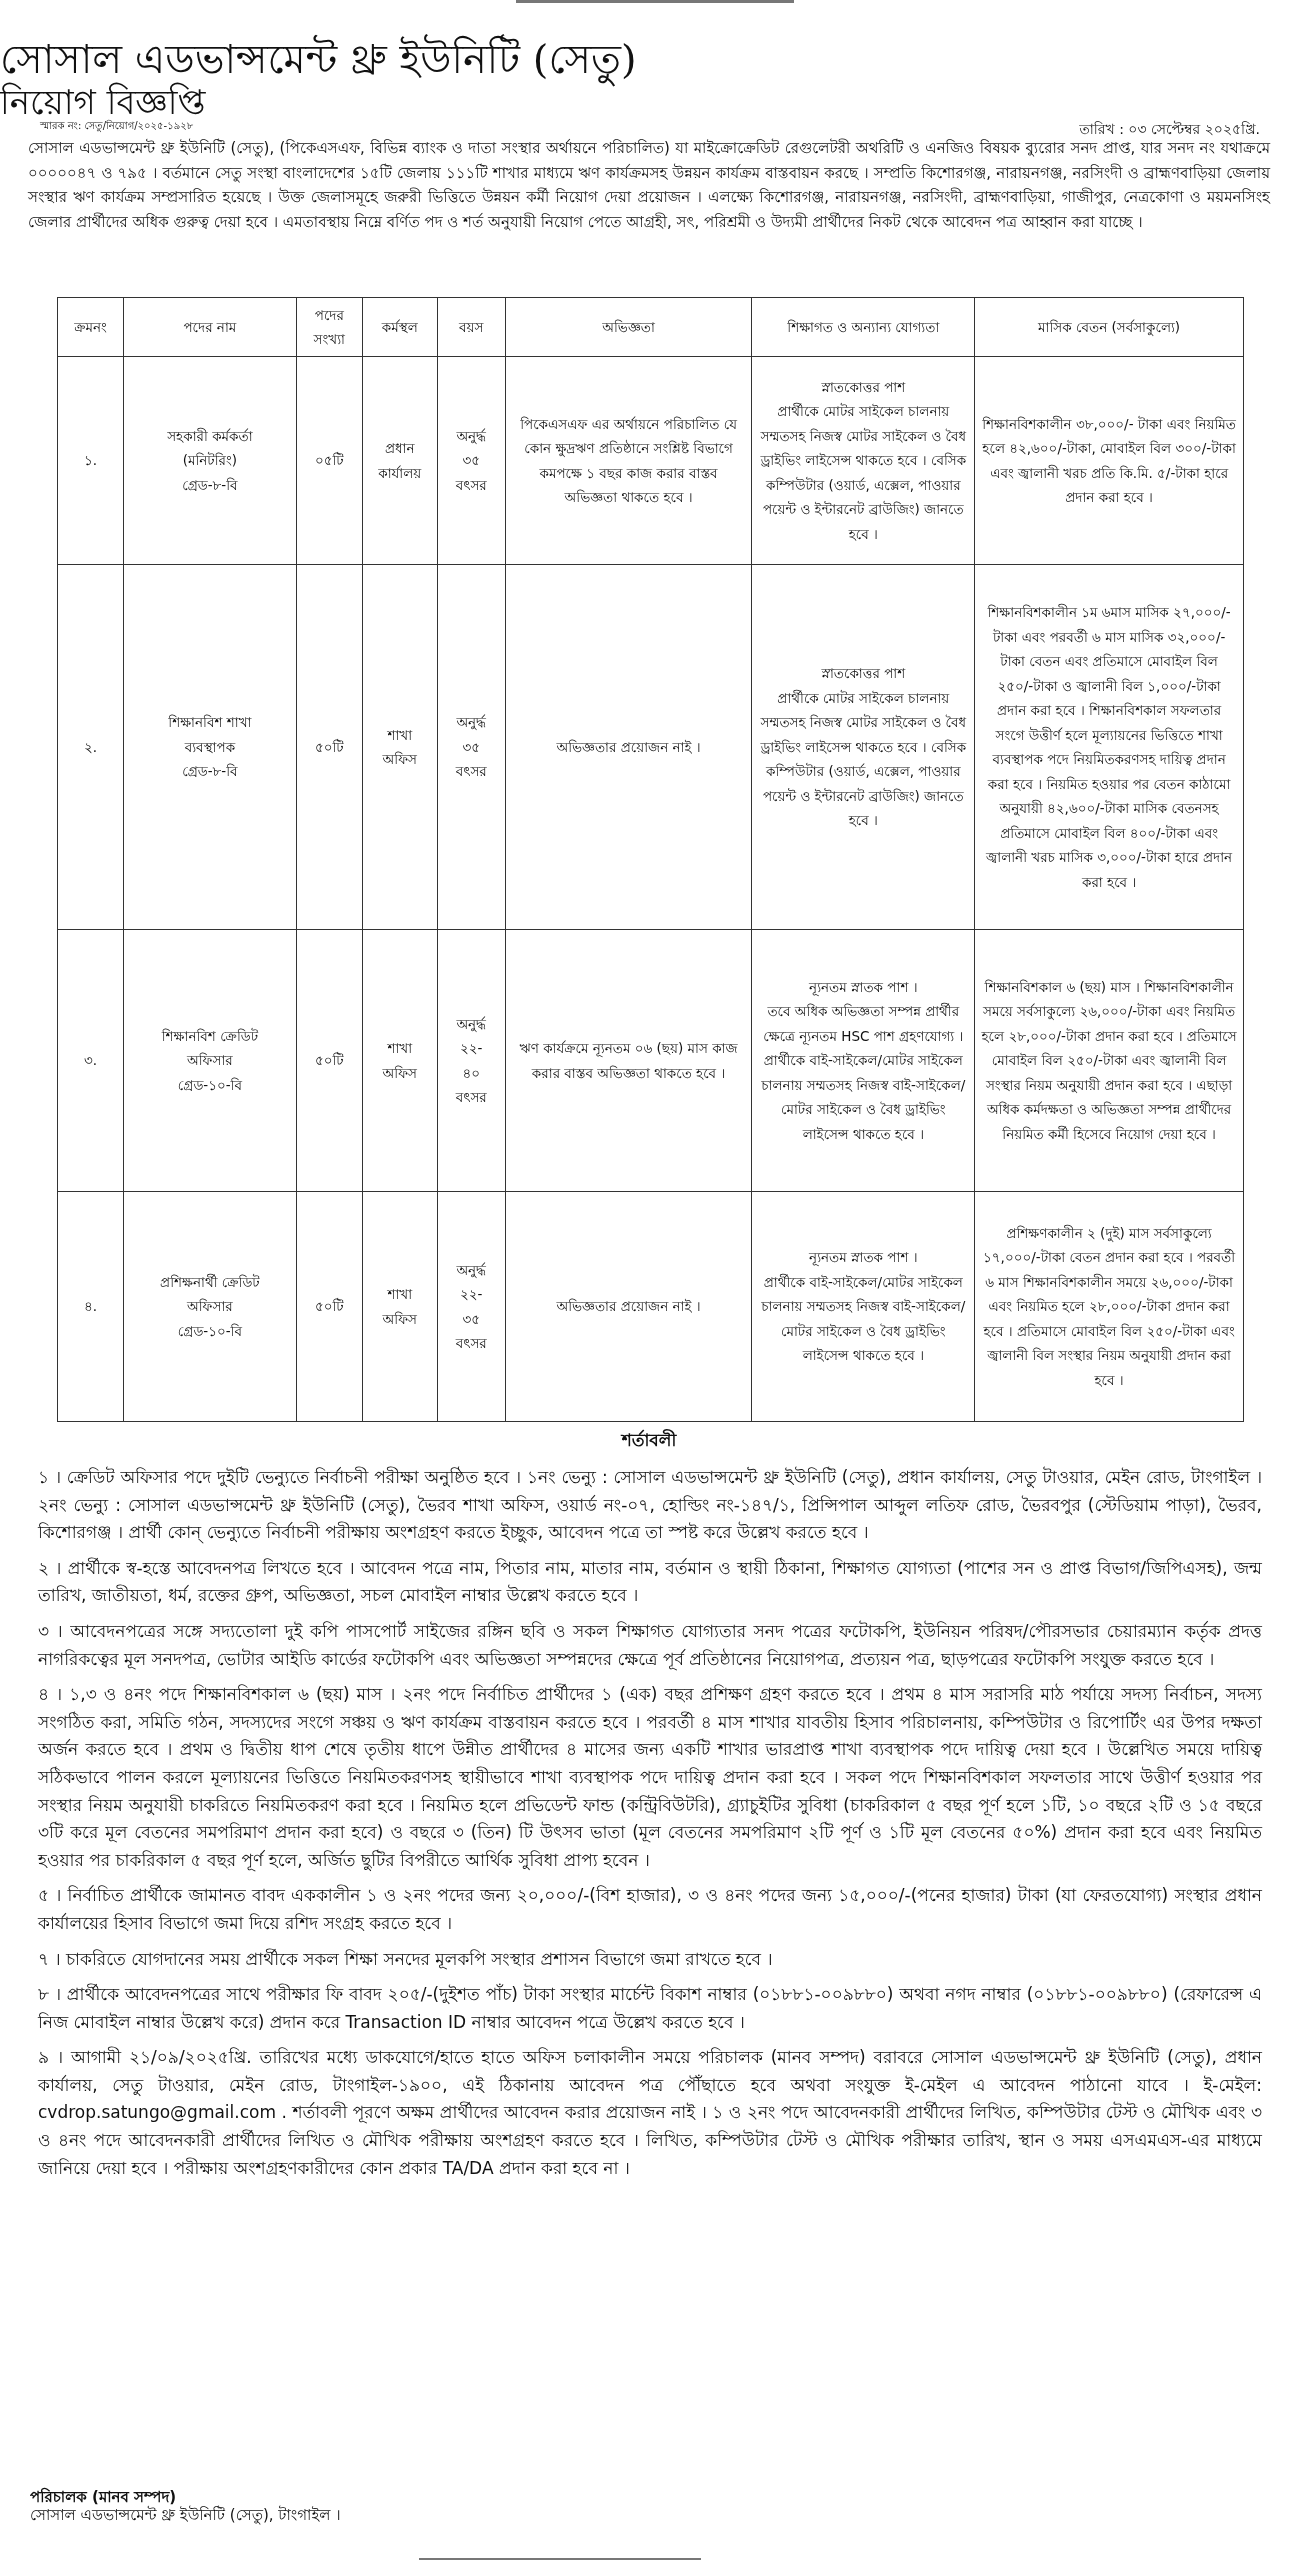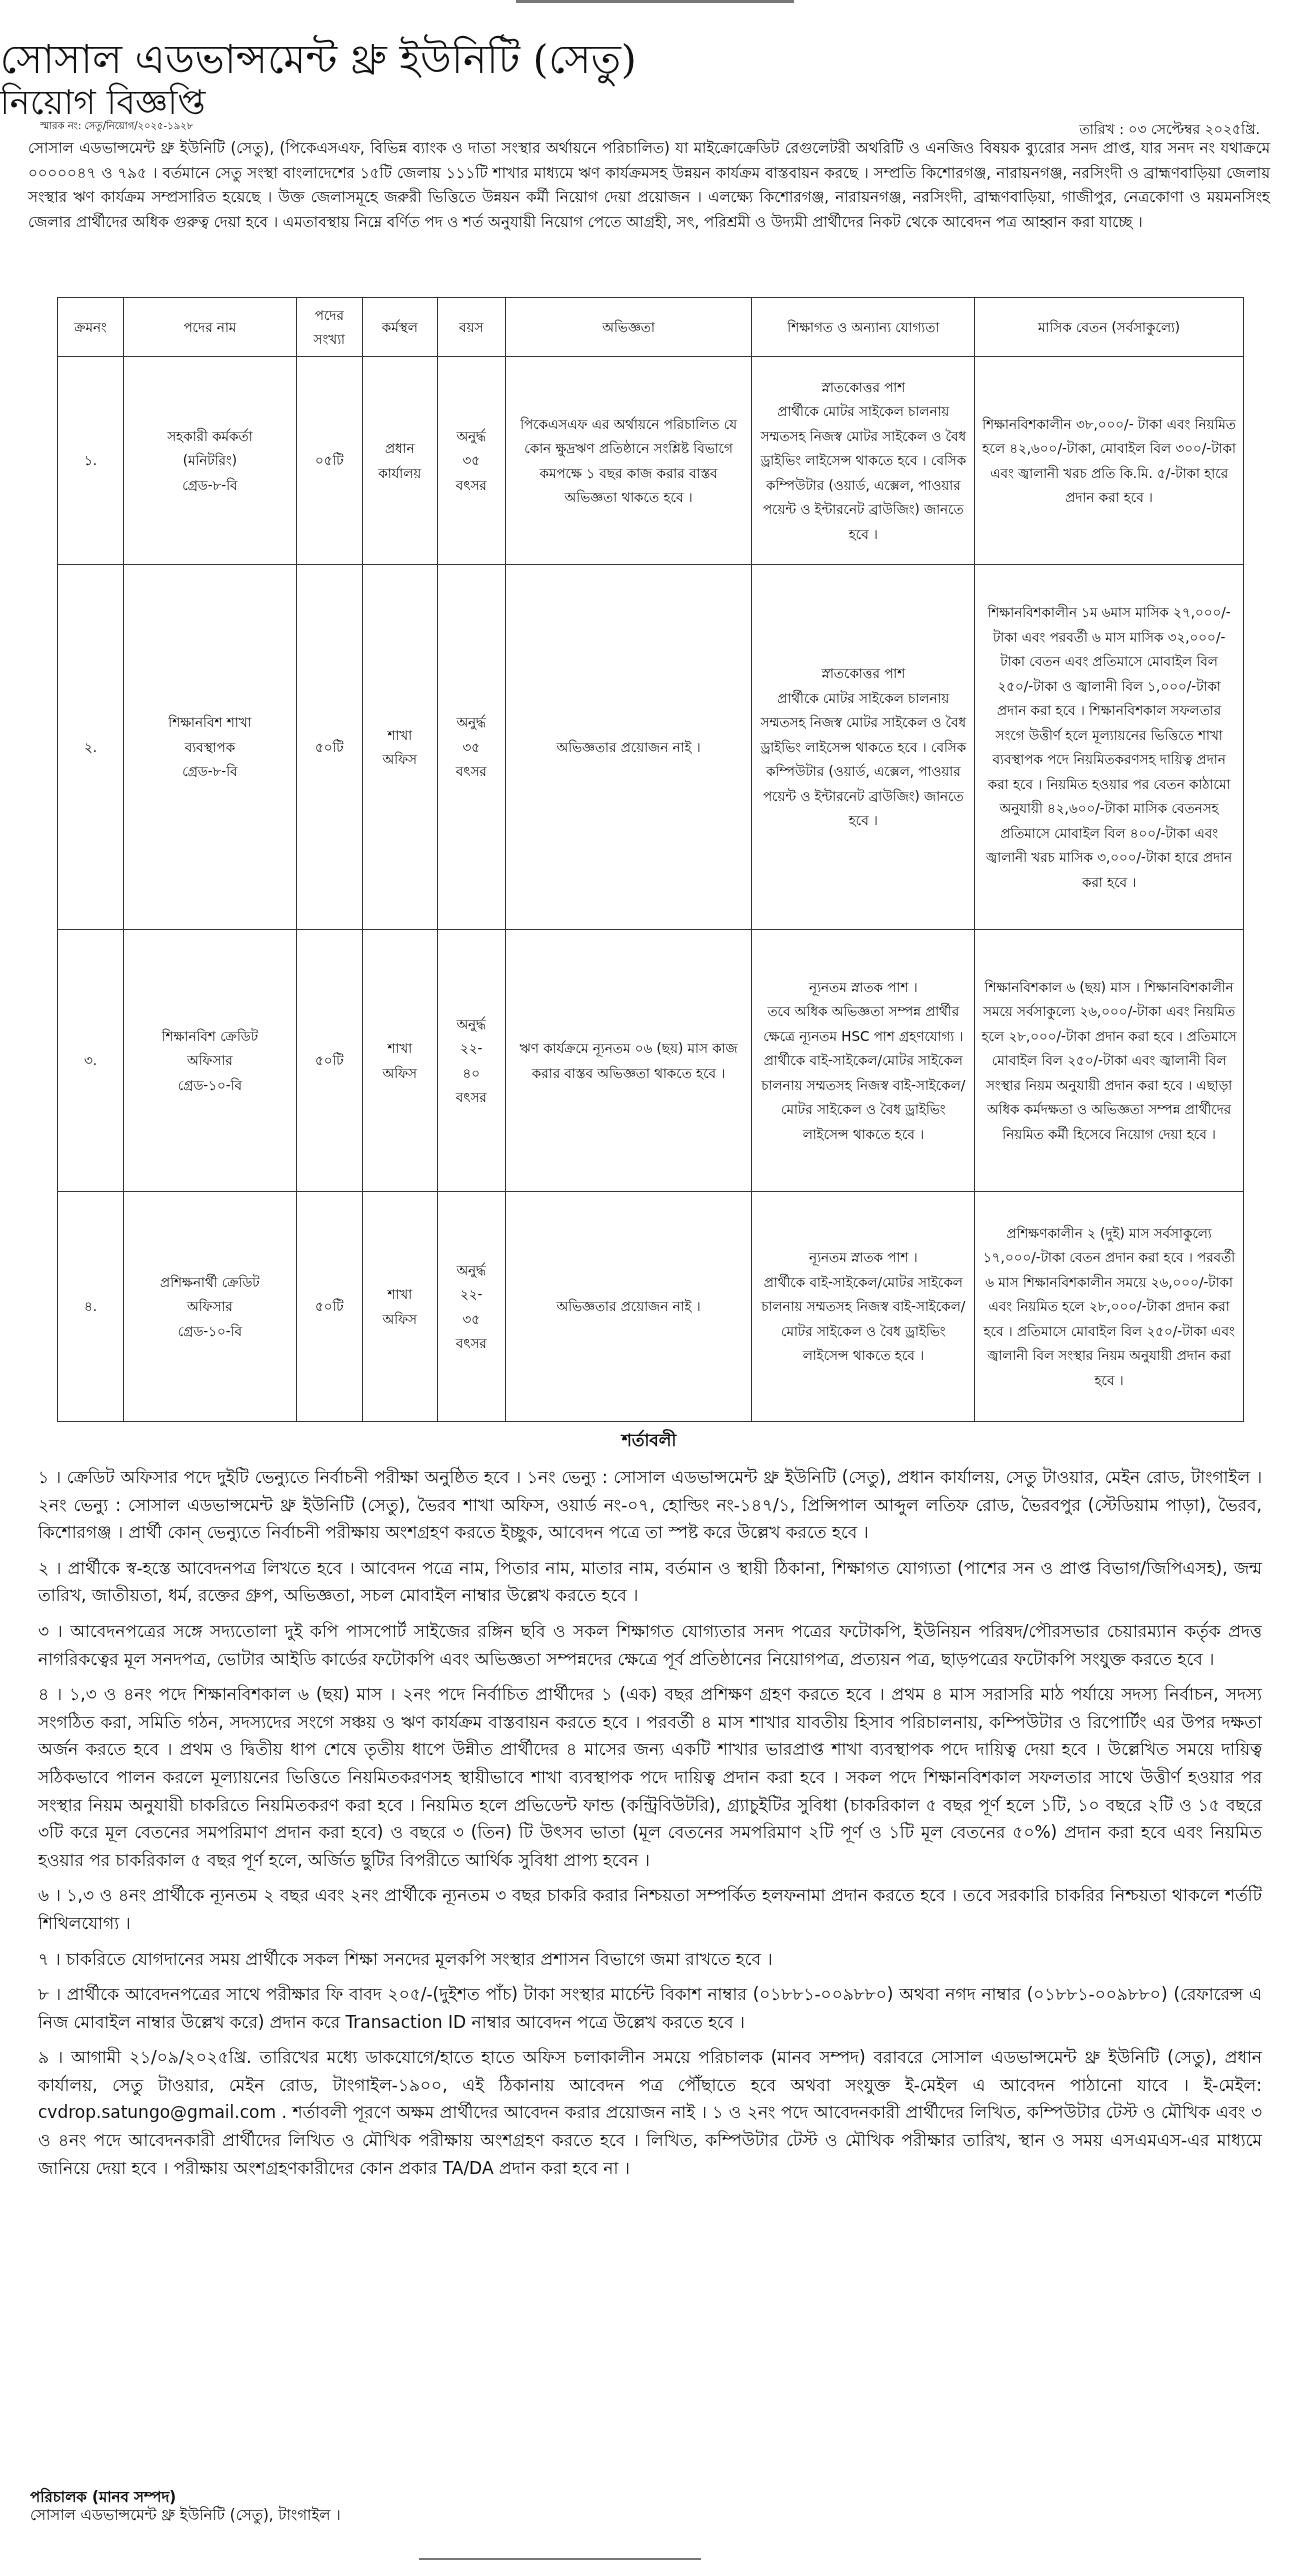--- a/index.html
+++ b/index.html
@@ -166,21 +166,21 @@
     </tr>
   </tbody>
 </table>
 
 <div class="terms-title">শর্তাবলী</div>
 <div class="terms">
   <p>১ । ক্রেডিট অফিসার পদে দুইটি ভেন্যুতে নির্বাচনী পরীক্ষা অনুষ্ঠিত হবে । ১নং ভেন্যু : সোসাল এডভান্সমেন্ট থ্রু ইউনিটি (সেতু), প্রধান কার্যালয়, সেতু টাওয়ার, মেইন রোড, টাংগাইল । ২নং ভেন্যু : সোসাল এডভান্সমেন্ট থ্রু ইউনিটি (সেতু), ভৈরব শাখা অফিস, ওয়ার্ড নং-০৭, হোল্ডিং নং-১৪৭/১, প্রিন্সিপাল আব্দুল লতিফ রোড, ভৈরবপুর (স্টেডিয়াম পাড়া), ভৈরব, কিশোরগঞ্জ । প্রার্থী কোন্ ভেন্যুতে নির্বাচনী পরীক্ষায় অংশগ্রহণ করতে ইচ্ছুক, আবেদন পত্রে তা স্পষ্ট করে উল্লেখ করতে হবে ।</p>
   <p>২ । প্রার্থীকে স্ব-হস্তে আবেদনপত্র লিখতে হবে । আবেদন পত্রে নাম, পিতার নাম, মাতার নাম, বর্তমান ও স্থায়ী ঠিকানা, শিক্ষাগত যোগ্যতা (পাশের সন ও প্রাপ্ত বিভাগ/জিপিএসহ), জন্ম তারিখ, জাতীয়তা, ধর্ম, রক্তের গ্রুপ, অভিজ্ঞতা, সচল মোবাইল নাম্বার উল্লেখ করতে হবে ।</p>
   <p>৩ । আবেদনপত্রের সঙ্গে সদ্যতোলা দুই কপি পাসপোর্ট সাইজের রঙ্গিন ছবি ও সকল শিক্ষাগত যোগ্যতার সনদ পত্রের ফটোকপি, ইউনিয়ন পরিষদ/পৌরসভার চেয়ারম্যান কর্তৃক প্রদত্ত নাগরিকত্বের মূল সনদপত্র, ভোটার আইডি কার্ডের ফটোকপি এবং অভিজ্ঞতা সম্পন্নদের ক্ষেত্রে পূর্ব প্রতিষ্ঠানের নিয়োগপত্র, প্রত্যয়ন পত্র, ছাড়পত্রের ফটোকপি সংযুক্ত করতে হবে ।</p>
   <p>৪ । ১,৩ ও ৪নং পদে শিক্ষানবিশকাল ৬ (ছয়) মাস । ২নং পদে নির্বাচিত প্রার্থীদের ১ (এক) বছর প্রশিক্ষণ গ্রহণ করতে হবে । প্রথম ৪ মাস সরাসরি মাঠ পর্যায়ে সদস্য নির্বাচন, সদস্য সংগঠিত করা, সমিতি গঠন, সদস্যদের সংগে সঞ্চয় ও ঋণ কার্যক্রম বাস্তবায়ন করতে হবে । পরবর্তী ৪ মাস শাখার যাবতীয় হিসাব পরিচালনায়, কম্পিউটার ও রিপোর্টিং এর উপর দক্ষতা অর্জন করতে হবে । প্রথম ও দ্বিতীয় ধাপ শেষে তৃতীয় ধাপে উন্নীত প্রার্থীদের ৪ মাসের জন্য একটি শাখার ভারপ্রাপ্ত শাখা ব্যবস্থাপক পদে দায়িত্ব দেয়া হবে । উল্লেখিত সময়ে দায়িত্ব সঠিকভাবে পালন করলে মূল্যায়নের ভিত্তিতে নিয়মিতকরণসহ স্থায়ীভাবে শাখা ব্যবস্থাপক পদে দায়িত্ব প্রদান করা হবে । সকল পদে শিক্ষানবিশকাল সফলতার সাথে উত্তীর্ণ হওয়ার পর সংস্থার নিয়ম অনুযায়ী চাকরিতে নিয়মিতকরণ করা হবে । নিয়মিত হলে প্রভিডেন্ট ফান্ড (কন্ট্রিবিউটরি), গ্র্যাচুইটির সুবিধা (চাকরিকাল ৫ বছর পূর্ণ হলে ১টি, ১০ বছরে ২টি ও ১৫ বছরে ৩টি করে মূল বেতনের সমপরিমাণ প্রদান করা হবে) ও বছরে ৩ (তিন) টি উৎসব ভাতা (মূল বেতনের সমপরিমাণ ২টি পূর্ণ ও ১টি মূল বেতনের ৫০%) প্রদান করা হবে এবং নিয়মিত হওয়ার পর চাকরিকাল ৫ বছর পূর্ণ হলে, অর্জিত ছুটির বিপরীতে আর্থিক সুবিধা প্রাপ্য হবেন ।</p>
-  <p>৬ । ১,৩ ও ৪নং প্রার্থীকে ন্যূনতম ২ বছর এবং ২নং প্রার্থীকে ন্যূনতম ৩ বছর চাকরি করার নিশ্চয়তা সম্পর্কিত হলফনামা প্রদান করতে হবে । তবে সরকারি চাকরির নিশ্চয়তা থাকলে শর্তটি শিথিলযোগ্য ।</p>
+  <p>৫ । নির্বাচিত প্রার্থীকে জামানত বাবদ এককালীন ১ ও ২নং পদের জন্য ২০,০০০/-(বিশ হাজার), ৩ ও ৪নং পদের জন্য ১৫,০০০/-(পনের হাজার) টাকা (যা ফেরতযোগ্য) সংস্থার প্রধান কার্যালয়ের হিসাব বিভাগে জমা দিয়ে রশিদ সংগ্রহ করতে হবে ।</p>
   <p>৭ । চাকরিতে যোগদানের সময় প্রার্থীকে সকল শিক্ষা সনদের মূলকপি সংস্থার প্রশাসন বিভাগে জমা রাখতে হবে ।</p>
   <p>৮ । প্রার্থীকে আবেদনপত্রের সাথে পরীক্ষার ফি বাবদ ২০৫/-(দুইশত পাঁচ) টাকা সংস্থার মার্চেন্ট বিকাশ নাম্বার (০১৮৮১-০০৯৮৮০) অথবা নগদ নাম্বার (০১৮৮১-০০৯৮৮০) (রেফারেন্স এ নিজ মোবাইল নাম্বার উল্লেখ করে) প্রদান করে Transaction ID নাম্বার আবেদন পত্রে উল্লেখ করতে হবে ।</p>
   <p>৯ । আগামী ২১/০৯/২০২৫খ্রি. তারিখের মধ্যে ডাকযোগে/হাতে হাতে অফিস চলাকালীন সময়ে পরিচালক (মানব সম্পদ) বরাবরে সোসাল এডভান্সমেন্ট থ্রু ইউনিটি (সেতু), প্রধান কার্যালয়, সেতু টাওয়ার, মেইন রোড, টাংগাইল-১৯০০, এই ঠিকানায় আবেদন পত্র পৌঁছাতে হবে অথবা সংযুক্ত ই-মেইল এ আবেদন পাঠানো যাবে । ই-মেইল: cvdrop.satungo@gmail.com . শর্তাবলী পূরণে অক্ষম প্রার্থীদের আবেদন করার প্রয়োজন নাই । ১ ও ২নং পদে আবেদনকারী প্রার্থীদের লিখিত, কম্পিউটার টেস্ট ও মৌখিক এবং ৩ ও ৪নং পদে আবেদনকারী প্রার্থীদের লিখিত ও মৌখিক পরীক্ষায় অংশগ্রহণ করতে হবে । লিখিত, কম্পিউটার টেস্ট ও মৌখিক পরীক্ষার তারিখ, স্থান ও সময় এসএমএস-এর মাধ্যমে জানিয়ে দেয়া হবে । পরীক্ষায় অংশগ্রহণকারীদের কোন প্রকার TA/DA প্রদান করা হবে না ।</p>
 </div>
 
 <div class="sign">
   <div class="role">পরিচালক (মানব সম্পদ)</div>
   <div>সোসাল এডভান্সমেন্ট থ্রু ইউনিটি (সেতু), টাংগাইল ।</div>
 </div>
 

